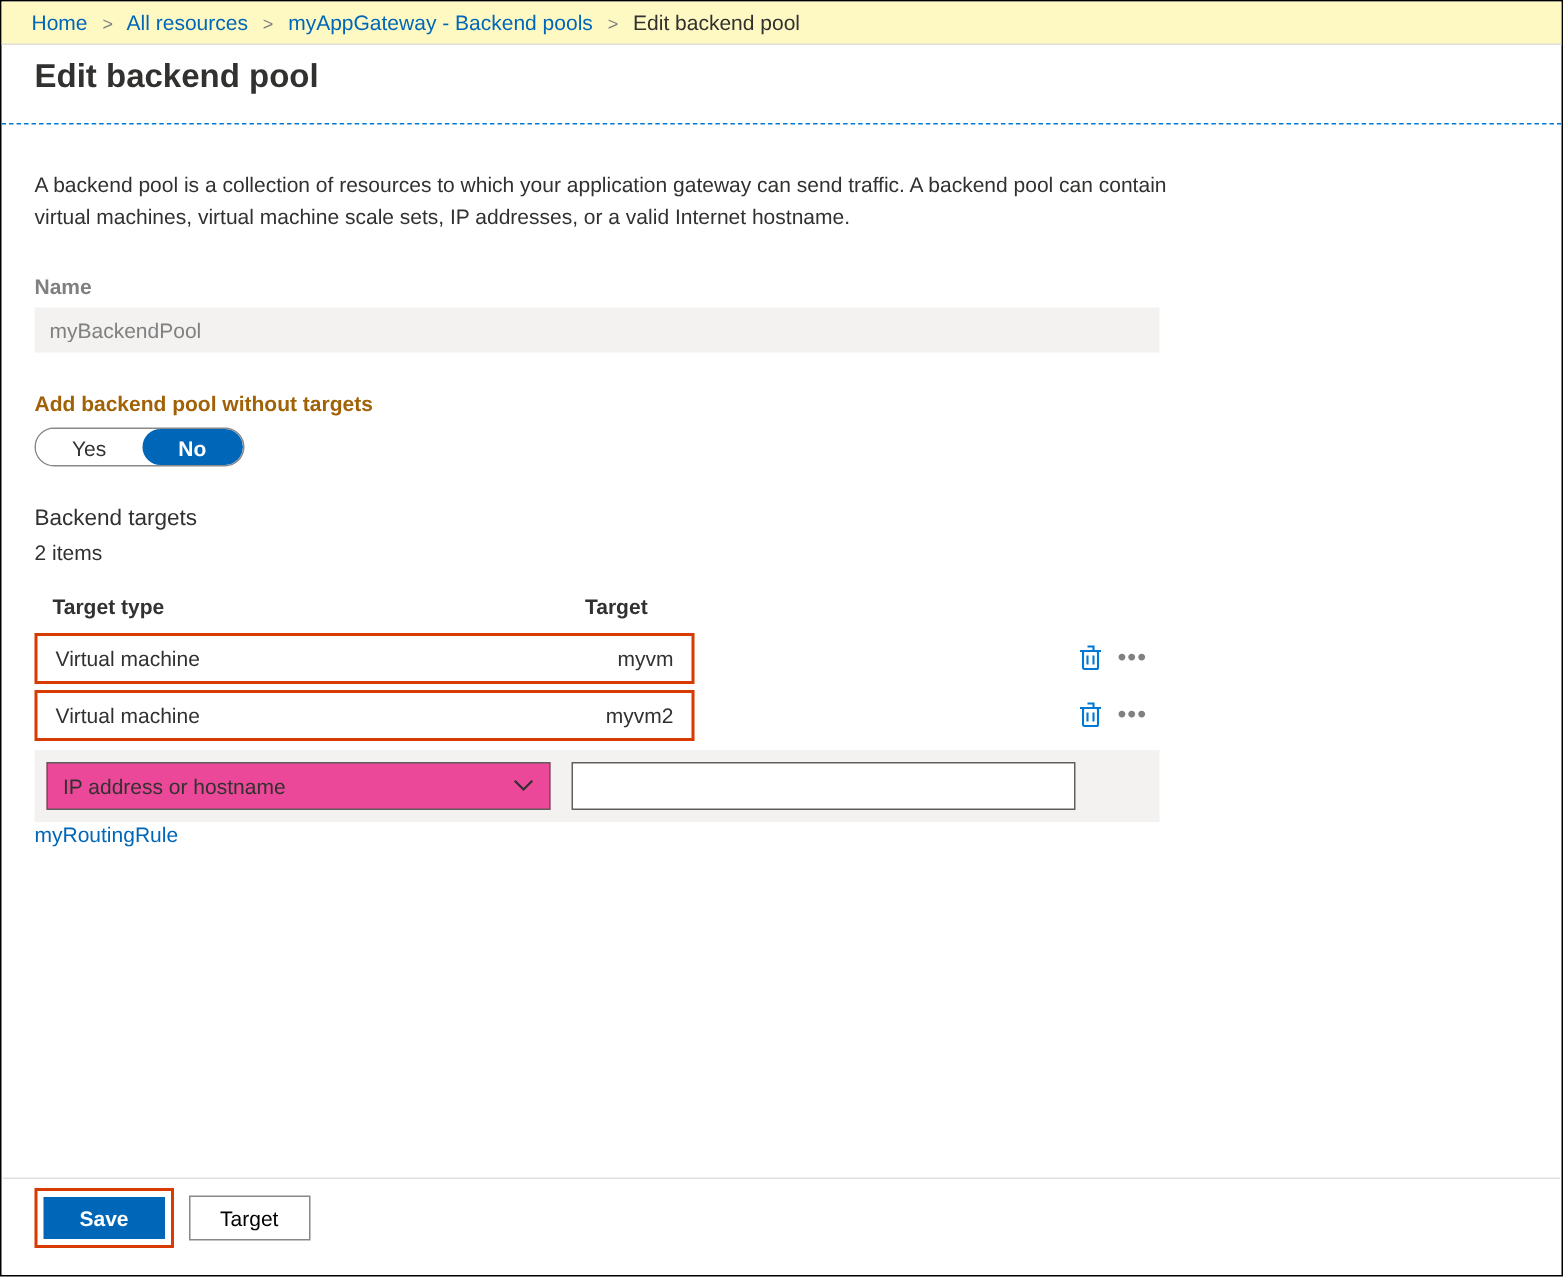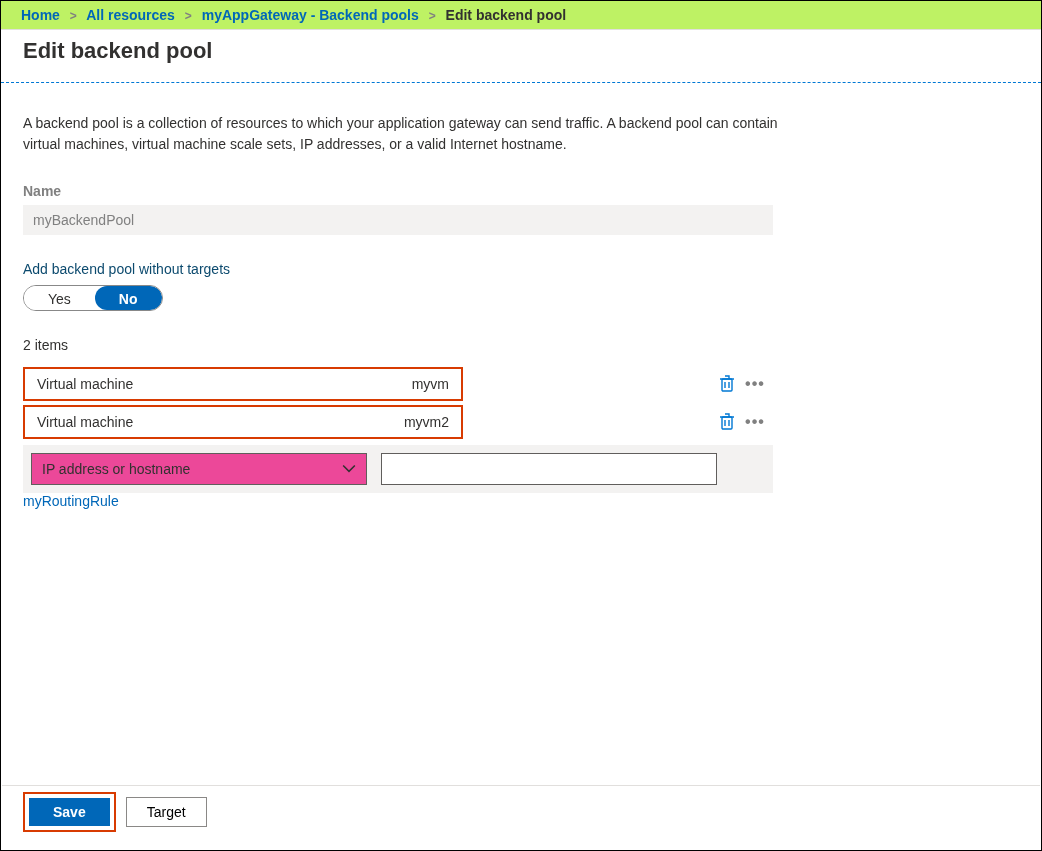--- a/index.html
+++ b/index.html
@@ -11,22 +11,21 @@
     background: #fff;
     width: 1042px;
     height: 851px;
     border: 1px solid #000;
     position: relative;
     overflow: hidden;
   }
   .breadcrumb {
     padding: 6px 20px 6px 20px;
     border-bottom: 1px solid #e1dfdd;
-    background: #bef264;
-    font-weight: bold;
+    background: #fef9c3;
   }
   .breadcrumb a { color: #0067b8; text-decoration: none; }
   .breadcrumb .sep { color: #808080; margin: 0 6px; font-size: 12px; }
   .breadcrumb .current { color: #323130; }
   .header {
     padding: 8px 22px 14px 22px;
     position: relative;
   }
   h1 {
     font-size: 22px;
@@ -44,22 +43,23 @@
     max-width: 760px;
     line-height: 1.5;
     margin-bottom: 28px;
   }
   .field-label {
     color: #808080;
     font-weight: 600;
     margin-bottom: 6px;
   }
   .field-label-dark {
-    color: #0c4a6e;
+    color: #a16207;
     margin-bottom: 8px;
+    font-weight: bold;
   }
   .name-input {
     width: 750px;
     padding: 7px 10px;
     background: #f3f2f1;
     border: none;
     color: #808080;
     font-size: 14px;
     margin-bottom: 26px;
   }
@@ -226,23 +226,29 @@
 
   <div class="field-label">Name</div>
   <input class="name-input" readonly="" value="myBackendPool" style="">
 
   <div class="field-label-dark">Add backend pool without targets</div>
   <div class="toggle">
     <div class="toggle-opt">Yes</div>
     <div class="toggle-opt active">No</div>
   </div>
 
+  <div class="section-title">Backend targets</div>
   <div class="count">2 items</div>
 
   <div class="targets-table">
+    <div class="thead">
+      <div class="col-type">Target type</div>
+      <div class="col-target" style="text-align:left; padding-left:10px;">Target</div>
+      <div class="col-actions"></div>
+    </div>
 
     <div class="trow">
       <div class="boxed">
         <div class="col-type">Virtual machine</div>
         <div class="col-target">myvm</div>
       </div>
       <div class="row-actions">
         <span class="icon-btn trash">
           <svg width="16" height="18" viewBox="0 0 16 18" fill="none" stroke="#0078d4" stroke-width="1.4">
               <rect x="3" y="4" width="10" height="12" rx="1"></rect>

